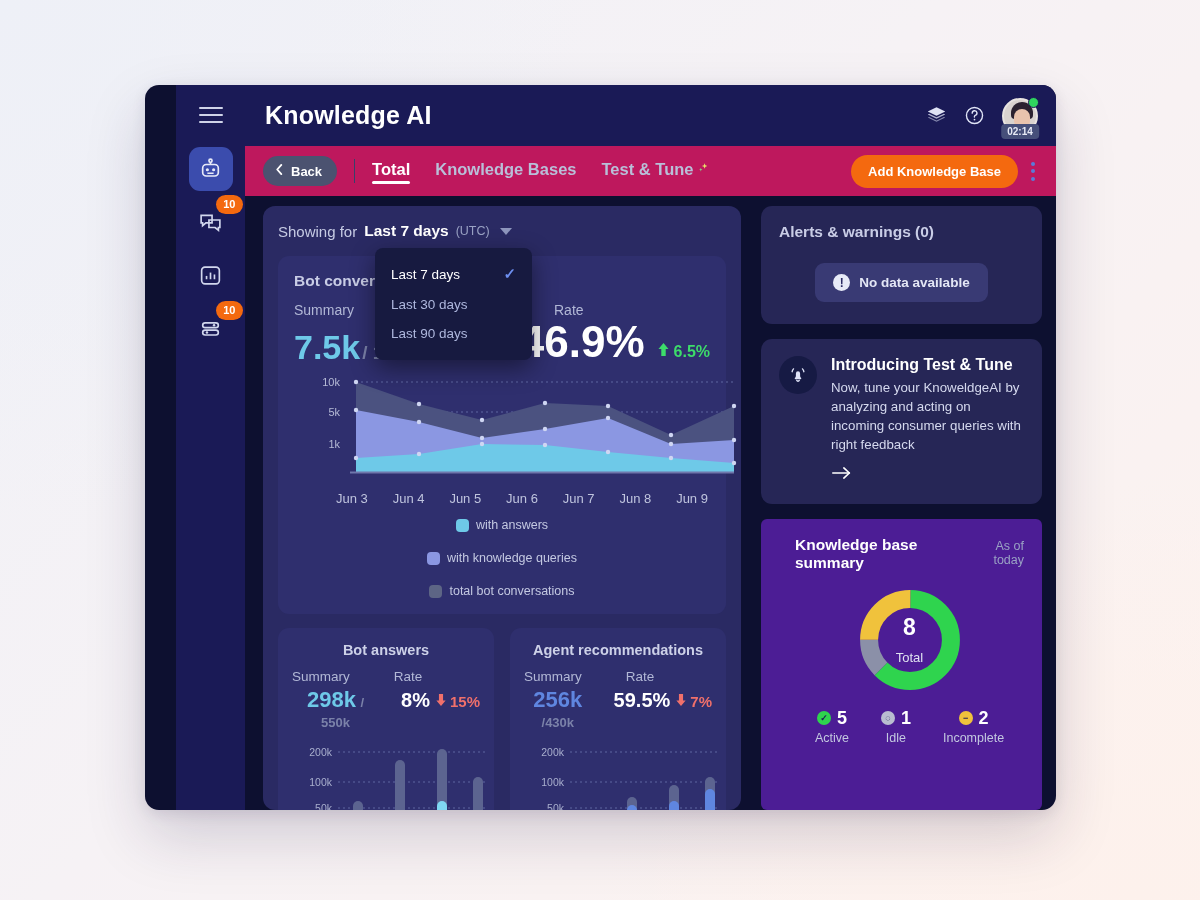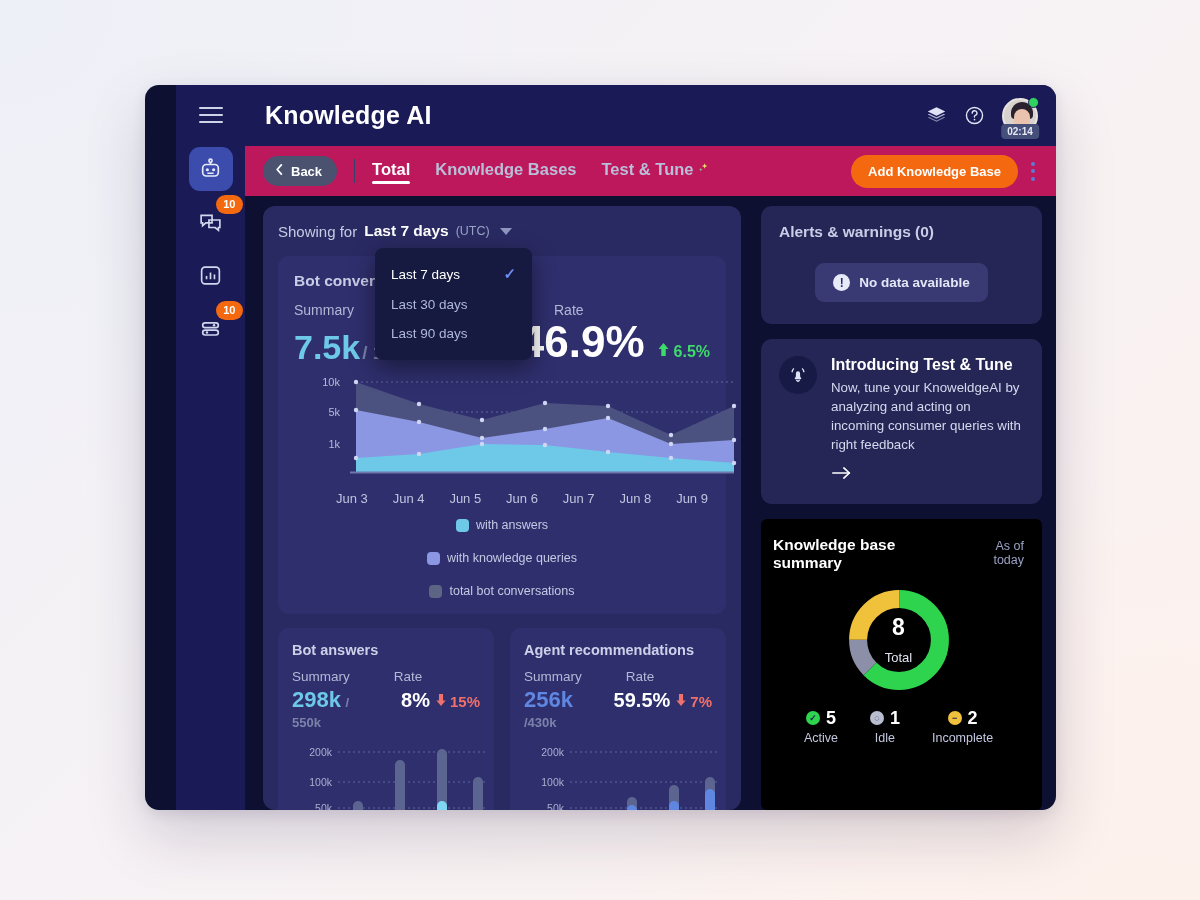--- a/index.html
+++ b/index.html
@@ -141,21 +141,21 @@
   .delta-down { color: #f0706b; font-size: 15px; font-weight: 700; display: inline-flex; align-items: center; gap: 3px; }
 
   .area-wrap { margin-top: 10px; position: relative; }
   .xlabels { display: flex; justify-content: space-between; padding: 5px 2px 0 42px; }
   .xlabels span { color: #bfc4de; font-size: 13px; }
   .legend { display: flex; align-items: center; gap: 19px; margin-top: 12px; padding-bottom: 4px; flex-direction: column; }
   .legend-item { display: flex; align-items: center; gap: 7px; color: #c4c9e2; font-size: 12.5px; }
   .swatch { width: 13px; height: 13px; border-radius: 4px; display: block; }
 
   .bottom-row { display: flex; gap: 16px; margin-top: 14px; }
-  .mini-card { flex: 1; background: #2f2f6e; border-radius: 11px; padding: 14px 14px 0 14px; min-width: 0; }
+  .mini-card { flex: 1; background: #2f2f6e; border-radius: 11px; padding: 14px 14px 0 14px; min-width: 0; text-align: center; }
   .mini-title { color: #cdd1e8; font-size: 14.5px; font-weight: 700; }
   .mini-head { display: flex; gap: 44px; margin-top: 11px; }
   .mini-lbl { color: #b2b8d6; font-size: 13.5px; }
   .mini-row { display: flex; align-items: baseline; gap: 22px; margin-top: 3px; }
   .mini-num-cyan { color: #6ec9e8; font-size: 22px; font-weight: 700; }
   .mini-num-blue { color: #5f86e0; font-size: 22px; font-weight: 700; }
   .mini-denom { color: #7b82a9; font-size: 13px; font-weight: 700; }
   .mini-rate { color: #ffffff; font-size: 20px; font-weight: 700; }
   .mini-bars { margin-top: 9px; }
 
@@ -175,21 +175,21 @@
 
   .promo-card { background: #262656; border-radius: 11px; padding: 17px 18px 18px 18px; display: flex; gap: 14px; }
   .promo-icon {
     width: 38px; height: 38px; flex: 0 0 38px; border-radius: 50%;
     background: #161a44; display: flex; align-items: center; justify-content: center;
   }
   .promo-title { color: #ffffff; font-size: 16px; font-weight: 700; }
   .promo-body { color: #d5d9ee; font-size: 13.3px; line-height: 1.42; margin-top: 5px; }
   .promo-arrow { color: #ffffff; font-size: 19px; margin-top: 9px; display: inline-block; cursor: pointer; }
 
-  .kb-card { background: #000000; border-radius: 6px; padding: 17px 18px 10px 12px; flex: 1; min-height: 0; }
+  .kb-card { background: #4c1d95; border-radius: 6px; padding: 17px 18px 10px 34px; flex: 1; min-height: 0; }
   .kb-head { display: flex; align-items: baseline; gap: 10px; }
   .kb-title { color: #ffffff; font-size: 15.5px; font-weight: 700; }
   .kb-sub { color: #9aa2c4; font-size: 12.5px; text-align: right; }
   .donut-wrap { display: flex; justify-content: center; margin-top: 14px; position: relative; }
   .donut-center { position: absolute; top: 50%; left: 50%; transform: translate(-50%,-50%); text-align: center; }
   .donut-total { color: #ffffff; font-size: 23px; font-weight: 700; line-height: 1; }
   .donut-lbl { color: #dfe2f0; font-size: 13px; margin-top: 11px; }
   .kb-legend { display: flex; justify-content: center; gap: 32px; margin-top: 14px; }
   .kb-leg-item { text-align: center; }
   .kb-leg-top { display: flex; align-items: center; justify-content: center; gap: 6px; }

